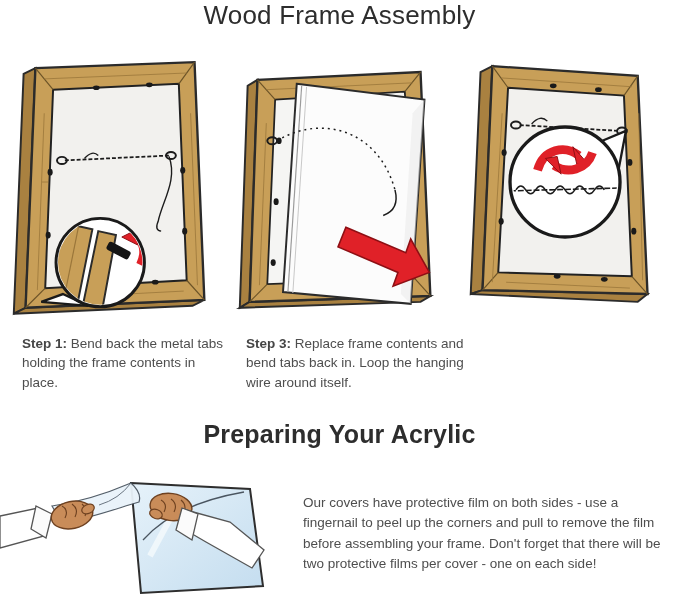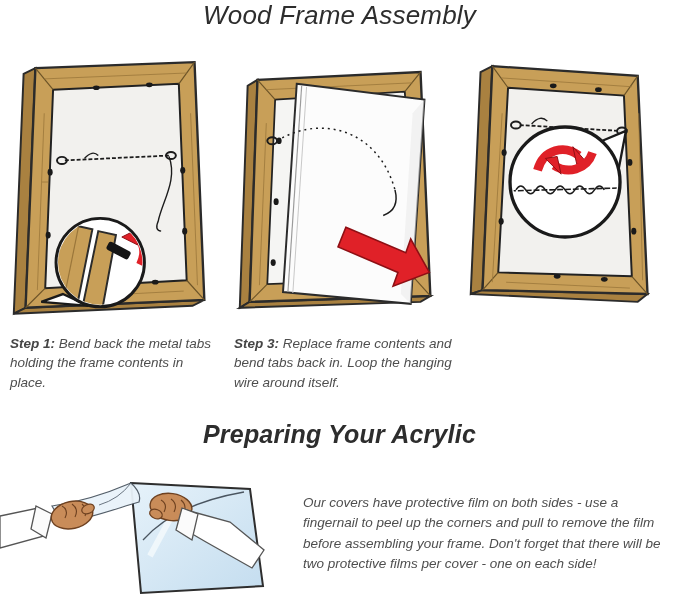--- a/index.html
+++ b/index.html
@@ -1,28 +1,28 @@
 <!DOCTYPE html>
 <html><head>
 <meta charset="utf-8">
 <style>
   html,body{margin:0;padding:0;background:#fff;}
   body{font-family:"Liberation Sans","DejaVu Sans",sans-serif;color:#4e4e4e;}
-  .sheet{position:relative;width:679px;height:601px;background:#fff;overflow:hidden;font-style:italic;}
+  .sheet{position:relative;width:679px;height:601px;background:#fff;overflow:hidden;}
 
   .title{position:absolute;left:0;width:679px;text-align:center;margin:0;
          color:#2d2d2d;font-weight:400;font-size:26px;letter-spacing:.2px;}
   .title.t1{top:0px;}
   .title.t2{top:412px;font-weight:700;font-size:25px;margin-top:8px;}
 
   .figures{position:absolute;top:52px;left:0;width:679px;height:264px;
            display:grid;grid-template-columns:226px 226px 227px;}
   .figcell{display:flex;align-items:flex-start;justify-content:center;}
 
-  .captions{position:absolute;top:320px;left:4px;width:537px;
+  .captions{position:absolute;top:320px;left:16px;width:537px;
             display:grid;grid-template-columns:226px 226px 227px;}
   .caption{font-size:13.5px;line-height:1.45;box-sizing:border-box;}
   .caption .lbl{font-weight:700;color:#454545;}
   .cap1{padding-left:6px;padding-right:12px;}
   .cap2{padding-left:4px;padding-right:6px;}
   .cap3{padding-left:4px;padding-right:4px;}
 
   .acrylic-illu{position:absolute;left:0;top:456px;width:300px;height:145px;}
   .acrylic-text{position:absolute;left:303px;top:493px;width:368px;
                 font-size:13.5px;line-height:1.5;margin:0;}

